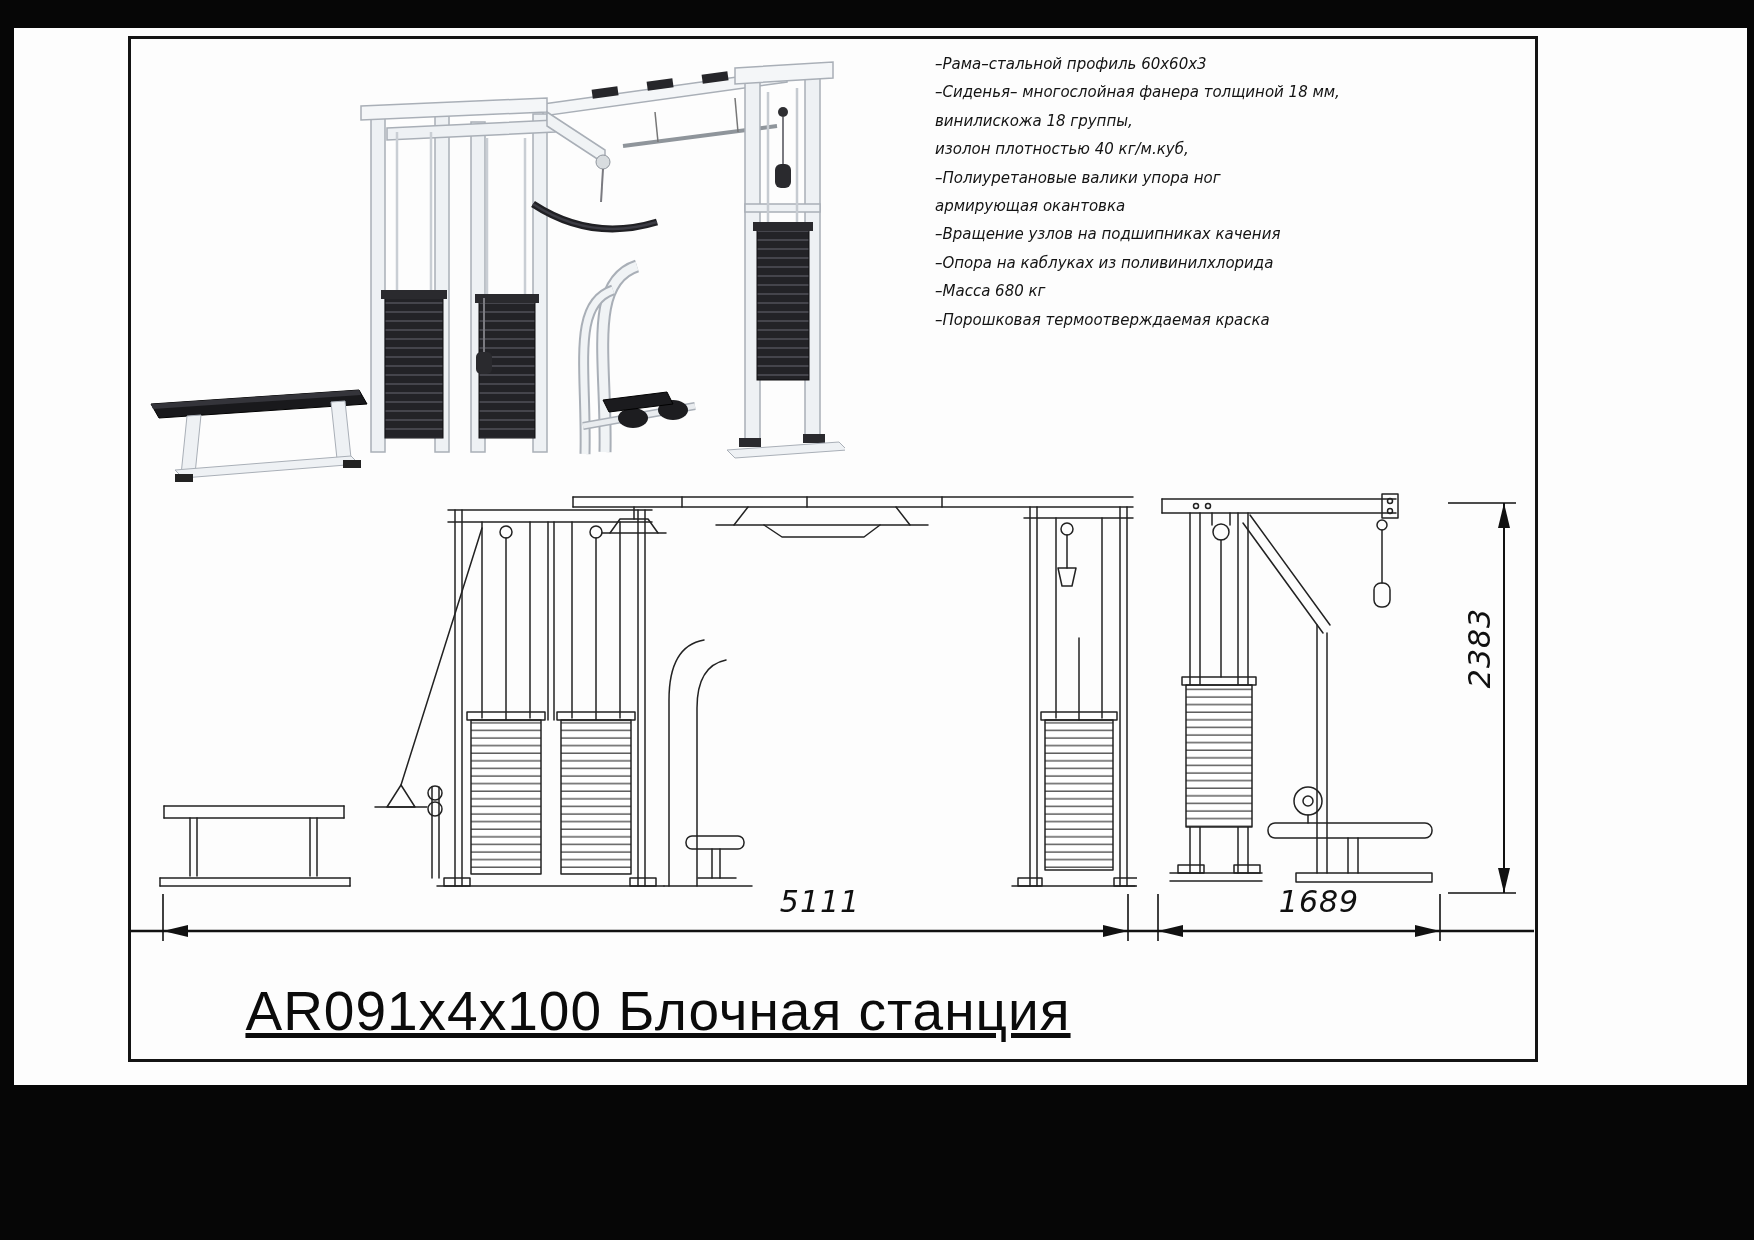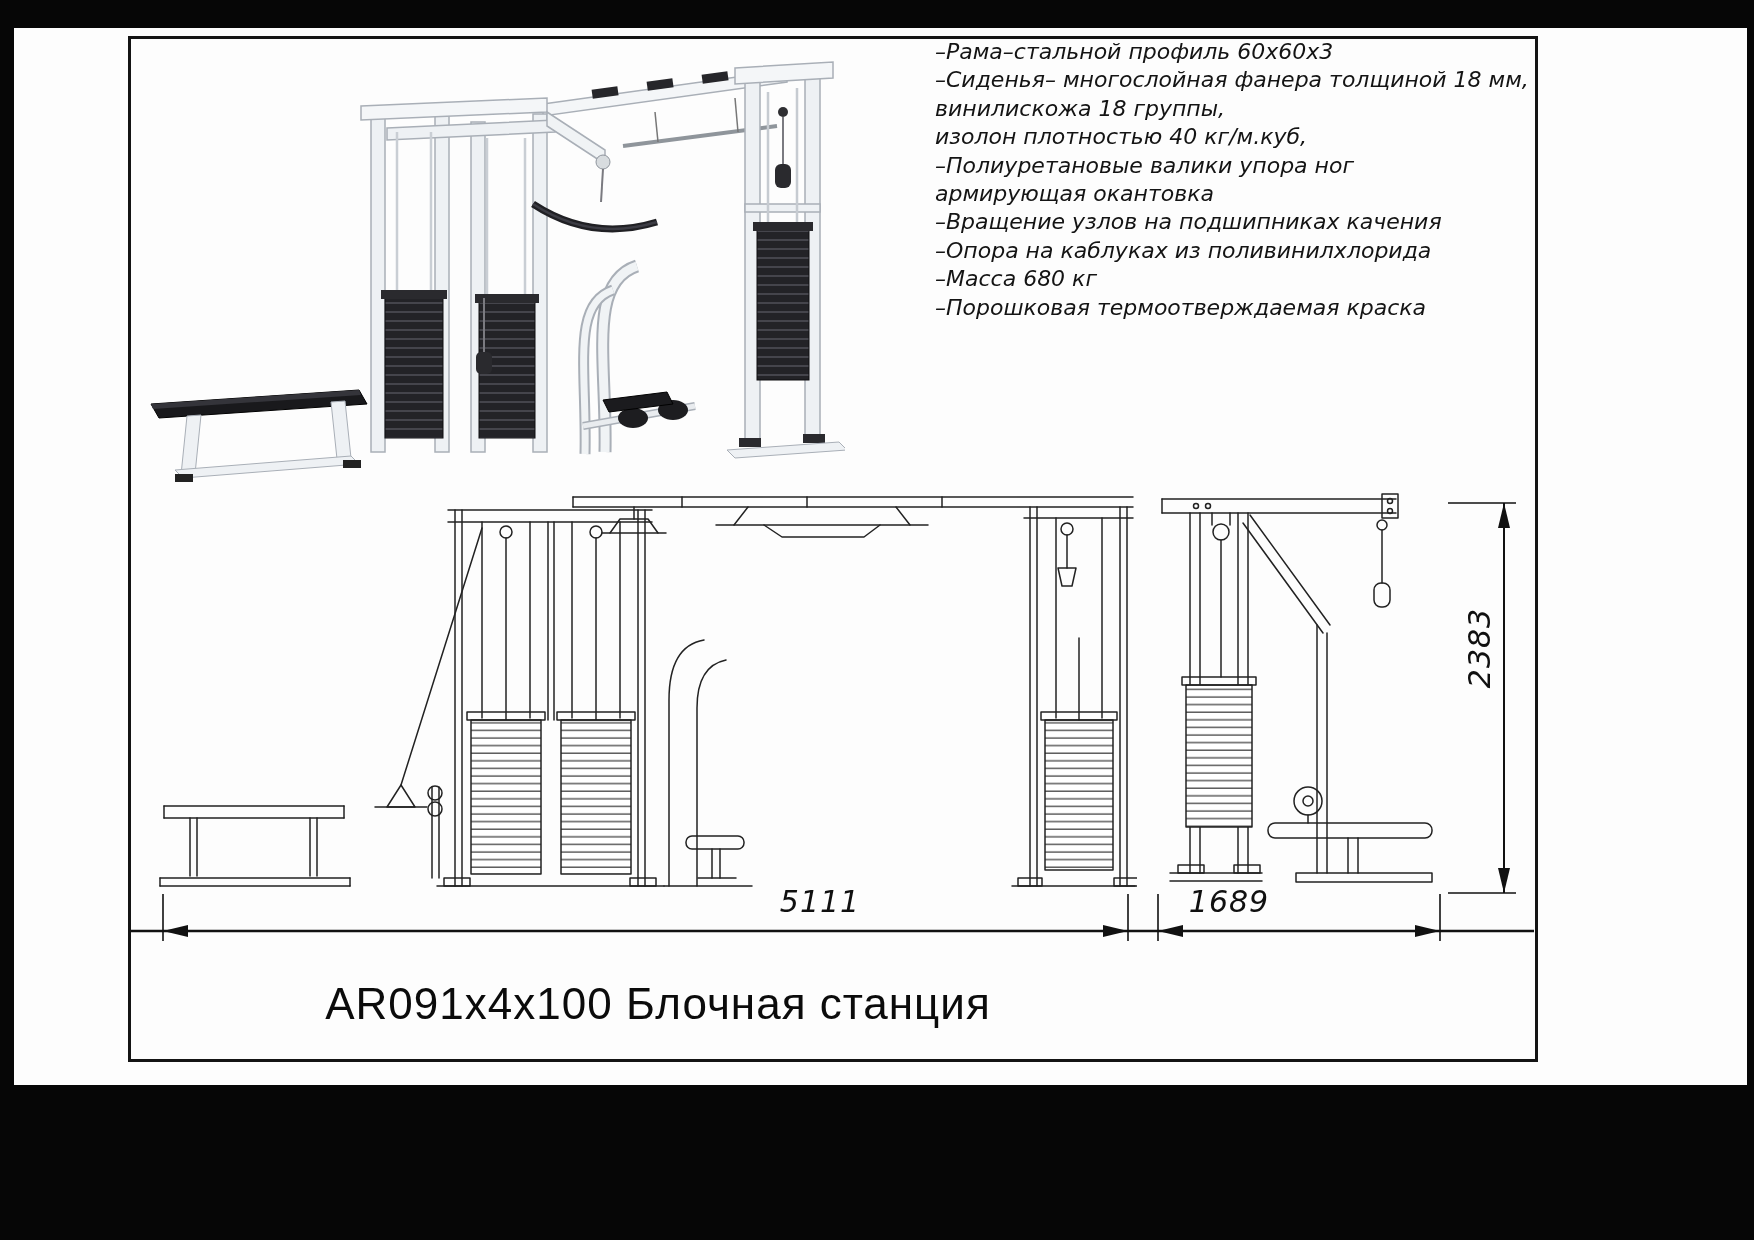--- a/index.html
+++ b/index.html
@@ -2,28 +2,28 @@
 <html><head>
 <meta charset="utf-8">
 <style>
   * { margin:0; padding:0; box-sizing:border-box; }
   html,body { background:#000; }
   body { font-family:"Liberation Sans", sans-serif; }
   .canvas { position:relative; width:1754px; height:1240px; background:#060606; overflow:hidden; }
   .paper  { position:absolute; left:14px; top:28px; width:1733px; height:1057px; background:#fdfdfd; }
   .frame  { position:absolute; left:128px; top:36px; width:1410px; height:1026px; border:3px solid #141414; }
   .abs    { position:absolute; }
-  .specs  { left:935px; top:38px; width:600px;
+  .specs  { left:935px; top:50px; width:600px;
             font-family:"DejaVu Sans", sans-serif; font-style:italic;
-            font-size:22px; line-height:28.4px; color:#141414; white-space:nowrap; }
+            font-size:15px; line-height:28.4px; color:#141414; white-space:nowrap; }
   .dim-label { position:absolute; width:104px; text-align:center;
             font-family:"DejaVu Sans", sans-serif; font-style:italic;
             font-size:30px; color:#101010; letter-spacing:1px; }
   .title  { left:128px; top:979px; width:1060px; text-align:center;
-            font-size:44px; color:#0c0c0c; letter-spacing:1px; color:#0b0b0b; }
+            font-size:55px; color:#0c0c0c; letter-spacing:1px; color:#0b0b0b;text-decoration:underline; }
   svg { display:block; }
 </style>
 </head>
 <body>
 
 <div class="canvas">
 
   <div class="paper"></div>
   <div class="frame"></div>
 
@@ -280,21 +280,21 @@
       <polygon points="163,931 188,925 188,937"></polygon>
       <polygon points="1128,931 1103,925 1103,937"></polygon>
       <polygon points="1158,931 1183,925 1183,937"></polygon>
       <polygon points="1440,931 1415,925 1415,937"></polygon>
       <polygon points="1504,503 1498,528 1510,528"></polygon>
       <polygon points="1504,893 1498,868 1510,868"></polygon>
     </g>
   </svg>
 
   <div class="dim-label" style="left:768px;top:884px">5111</div>
-  <div class="dim-label" style="left:1177px;top:884px">1689</div>
+  <div class="dim-label" style="left:1267px;top:884px">1689</div>
   <div class="dim-label" style="left:1462px;top:700px;transform:rotate(-90deg);transform-origin:0 0">2383</div>
 
   <div class="abs specs">
     <div>–Рама–стальной профиль 60х60х3</div>
     <div>–Сиденья– многослойная фанера толщиной 18 мм,</div>
     <div>винилискожа 18 группы,</div>
     <div>изолон плотностью 40 кг/м.куб,</div>
     <div>–Полиуретановые валики упора ног</div>
     <div>армирующая окантовка</div>
     <div>–Вращение узлов на подшипниках качения</div>

